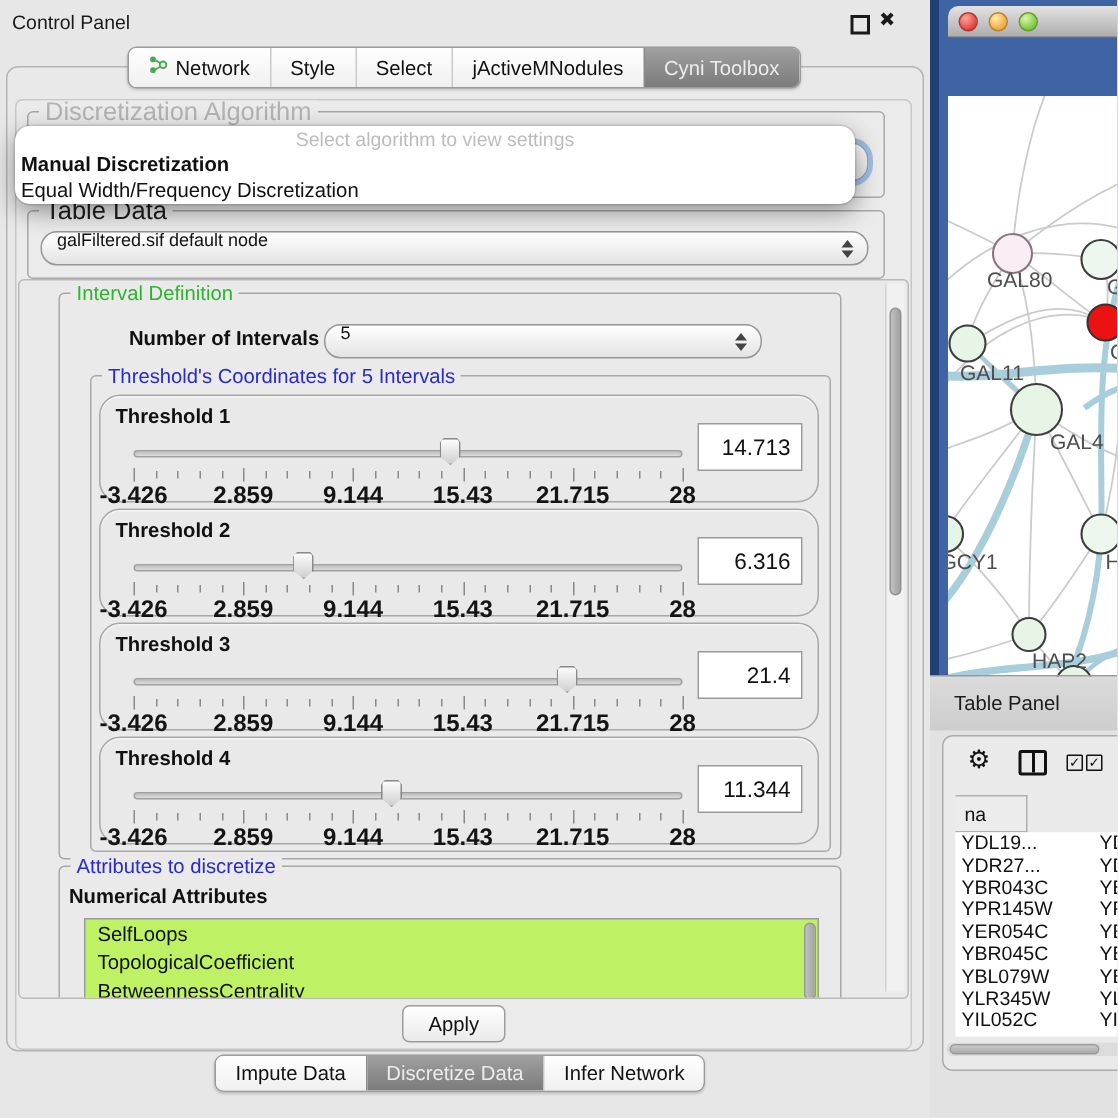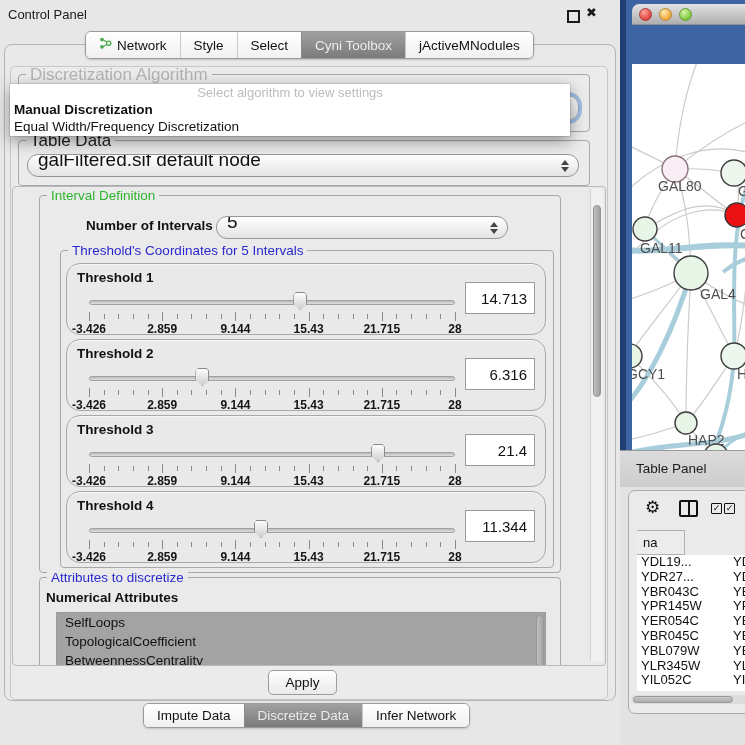--- a/index.html
+++ b/index.html
@@ -26,36 +26,36 @@
   .inner-panel { position:absolute; left:10px; top:66px; width:596px; height:632px;
                  border:1px solid #c7c7c7; border-radius:5px; background:#ebebeb; }
 
   .group { position:absolute; border:1px solid #a8a8a8; border-radius:4px; }
   .group-title { position:absolute; top:-8px; left:7px; background:#ebebeb; padding:0 4px;
                  font-size:17px; line-height:15px; white-space:nowrap; }
 
   #algoGroup { left:18px; top:74px; width:570px; height:56px; }
   #algoGroup .group-title { color:#b3b3b3; }
   .combo { position:absolute; background:linear-gradient(#ffffff,#e3e3e3); border:1px solid #969696;
-           border-radius:11px; font-size:19px; display:flex; align-items:center;
+           border-radius:11px; font-size:12px; display:flex; align-items:center;
            padding:0 26px 12px 10px; box-sizing:border-box; white-space:nowrap; overflow:hidden; }
   #algoCombo { left:8px; top:20px; width:552px; height:26px; border-color:#8ca6c6;
                box-shadow:0 0 0 3px rgba(110,160,220,.6); }
   .spin { position:absolute; right:9px; top:50%; transform:translateY(-50%); display:flex;
           flex-direction:column; gap:2px; }
   .spin i { display:block; width:0; height:0; border-left:4px solid transparent; border-right:4px solid transparent; }
   .spin .up { border-bottom:5px solid #444; }
   .spin .down { border-top:5px solid #444; }
 
   #tableDataGroup { left:18px; top:140px; width:570px; height:44px; }
   #tableDataGroup .group-title { color:#1d1d1d; }
   #tableDataCombo { left:8px; top:13px; width:552px; height:23px; }
 
   .popup { position:absolute; left:10px; top:84px; width:560px; height:52px; background:#ffffff;
-           border-radius:1px; z-index:40; box-shadow:0 5px 16px rgba(0,0,0,.40), 0 0 0 1px rgba(0,0,0,.10); }
+           border-radius:10px; z-index:40; box-shadow:0 5px 16px rgba(0,0,0,.40), 0 0 0 1px rgba(0,0,0,.10); }
   .popup-hint { text-align:center; color:#bcbcbc; font-size:13px; line-height:17px; }
   .popup-item { line-height:17px; padding-left:4px; font-size:13.5px; white-space:nowrap; }
   .popup-item.bold { font-weight:bold; }
 
   .scroll-area { position:absolute; left:12px; top:186px; width:592px; height:478px;
                  border:1px solid #b9b9b9; border-radius:4px; background:#eaeaea; overflow:hidden; }
 
   #intervalGroup { left:26px; top:8px; width:520px; height:376px; }
   #intervalGroup > .group-title { color:#2cb52c; background:#eaeaea; font-size:13.5px; }
   .niLabel { position:absolute; left:46px; top:22px; font-weight:bold; font-size:13.5px; }
@@ -70,30 +70,30 @@
   .slider-zone { position:absolute; left:22px; top:24px; width:366px; height:46px; }
   .slider-track { position:absolute; left:0; top:12px; width:100%; height:5px; border-radius:3px;
                   background:linear-gradient(#bdbdbd,#dddddd); border:1px solid #a0a0a0; box-sizing:border-box; }
   .slider-handle { position:absolute; top:4px; width:14px; height:18px;
                    background:linear-gradient(#fdfdfd,#cfcfcf); border:1px solid #8a8a8a; box-sizing:border-box;
                    clip-path:polygon(50% 100%,0 68%,0 18%,18% 0,82% 0,100% 18%,100% 68%); border-radius:3px; }
   .ticks { position:absolute; left:0; top:24px; width:100%; height:9px; }
   .tick { position:absolute; width:1px; height:5px; background:#8a8a8a; top:2px; }
   .tick.major { height:9px; top:0; }
   .tick-labels { position:absolute; left:0; top:34px; width:100%; height:12px; }
-  .tick-label { position:absolute; transform:translateX(-50%); font-size:12px; font-weight:bold;
+  .tick-label { position:absolute; transform:translateX(-50%); font-size:16px; font-weight:bold;
                 white-space:nowrap; color:#141414; }
   .thr-value { position:absolute; right:10px; top:18px; width:70px; height:32px; background:#fff;
                border:1px solid #9a9a9a; font-size:15px; display:flex; align-items:center;
                justify-content:flex-end; padding-right:7px; box-sizing:border-box; }
 
   #attrGroup { position:absolute; left:26px; top:390px; width:520px; height:150px; }
   #attrGroup > .group-title { color:#2929cf; background:#eaeaea; font-size:13.5px; }
   .attrHeading { position:absolute; left:6px; top:12px; font-weight:bold; font-size:13.5px; }
-  #attrListWrap { position:absolute; left:16px; top:34px; width:488px; height:80px; background:#a3a3a3;
+  #attrListWrap { position:absolute; left:16px; top:34px; width:488px; height:80px; background:#bef264;
                   border:1px solid #9a9a9a; overflow:hidden; }
   .attr-item { font-size:13.5px; padding-left:8px; line-height:19px; white-space:nowrap; }
   .attr-scroll { position:absolute; right:1px; top:2px; width:8px; height:52px; border-radius:4px;
                  background:linear-gradient(90deg,#c0c0c0,#a4a4a4); border:1px solid #979797; box-sizing:border-box; }
 
   .v-scrollbar { position:absolute; right:2px; top:2px; width:12px; height:472px; background:#f1f1f1;
                  border-left:1px solid #d2d2d2; }
   .v-thumb { position:absolute; left:2px; top:16px; width:8px; height:192px; border-radius:5px;
              background:linear-gradient(90deg,#c2c2c2,#a0a0a0); border:1px solid #929292; box-sizing:border-box; }
 
@@ -161,25 +161,25 @@
               <circle cx="9.7" cy="6.2" r="2.2" fill="#dff3df" stroke="#49a94f" stroke-width="1.2"></circle>
             </svg></span>
           <span class="tab-label">Network</span>
         </div>
         <div class="tab">
           <span class="tab-label">Style</span>
         </div>
         <div class="tab">
           <span class="tab-label">Select</span>
         </div>
+        <div class="tab">
+          <span class="tab-label">jActiveMNodules</span>
+        </div>
         <div class="tab selected">
           <span class="tab-label">Cyni Toolbox</span>
-        </div>
-        <div class="tab">
-          <span class="tab-label">jActiveMNodules</span>
         </div>
       </div>
 
     <div class="outer-panel"></div>
     <div class="inner-panel"></div>
 
     <div class="group" id="algoGroup">
       <span class="group-title">Discretization Algorithm</span>
       <div class="combo" id="algoCombo">
         <span class="spin">

